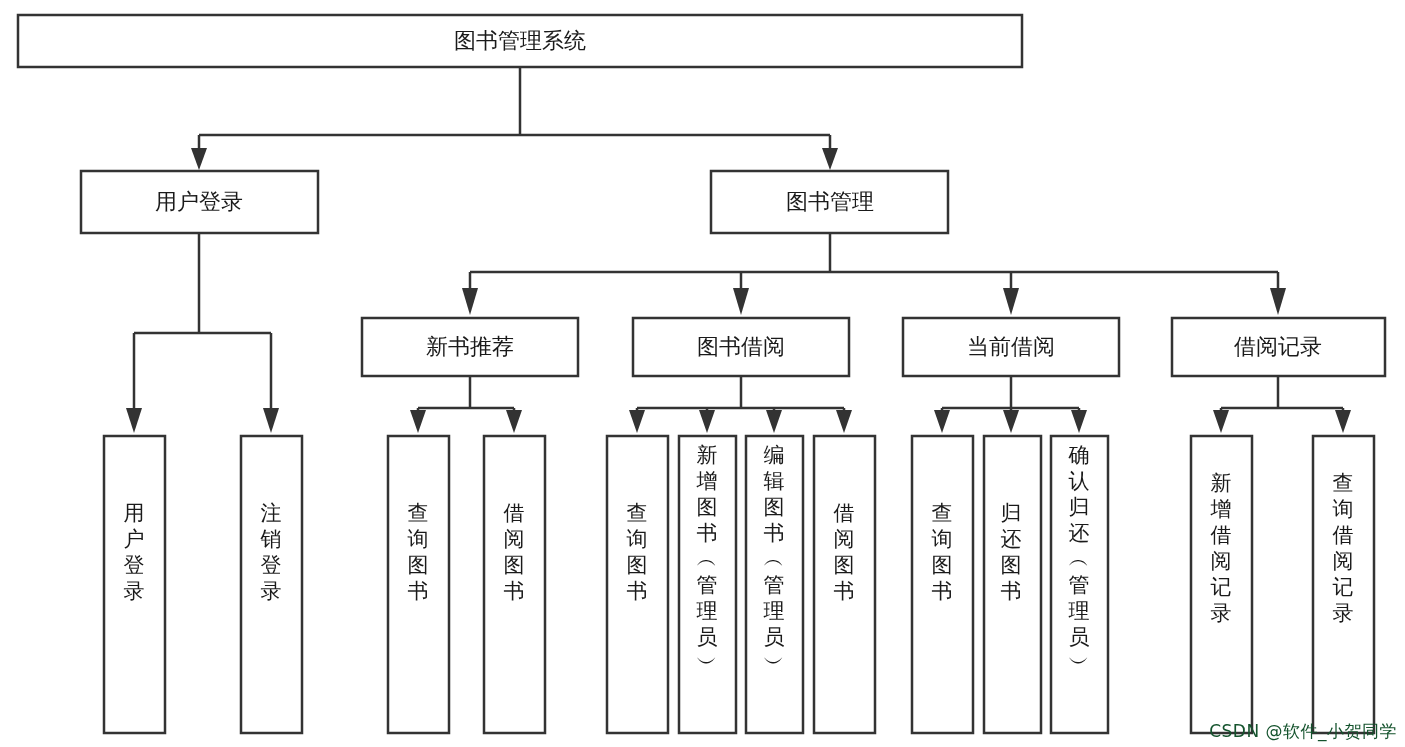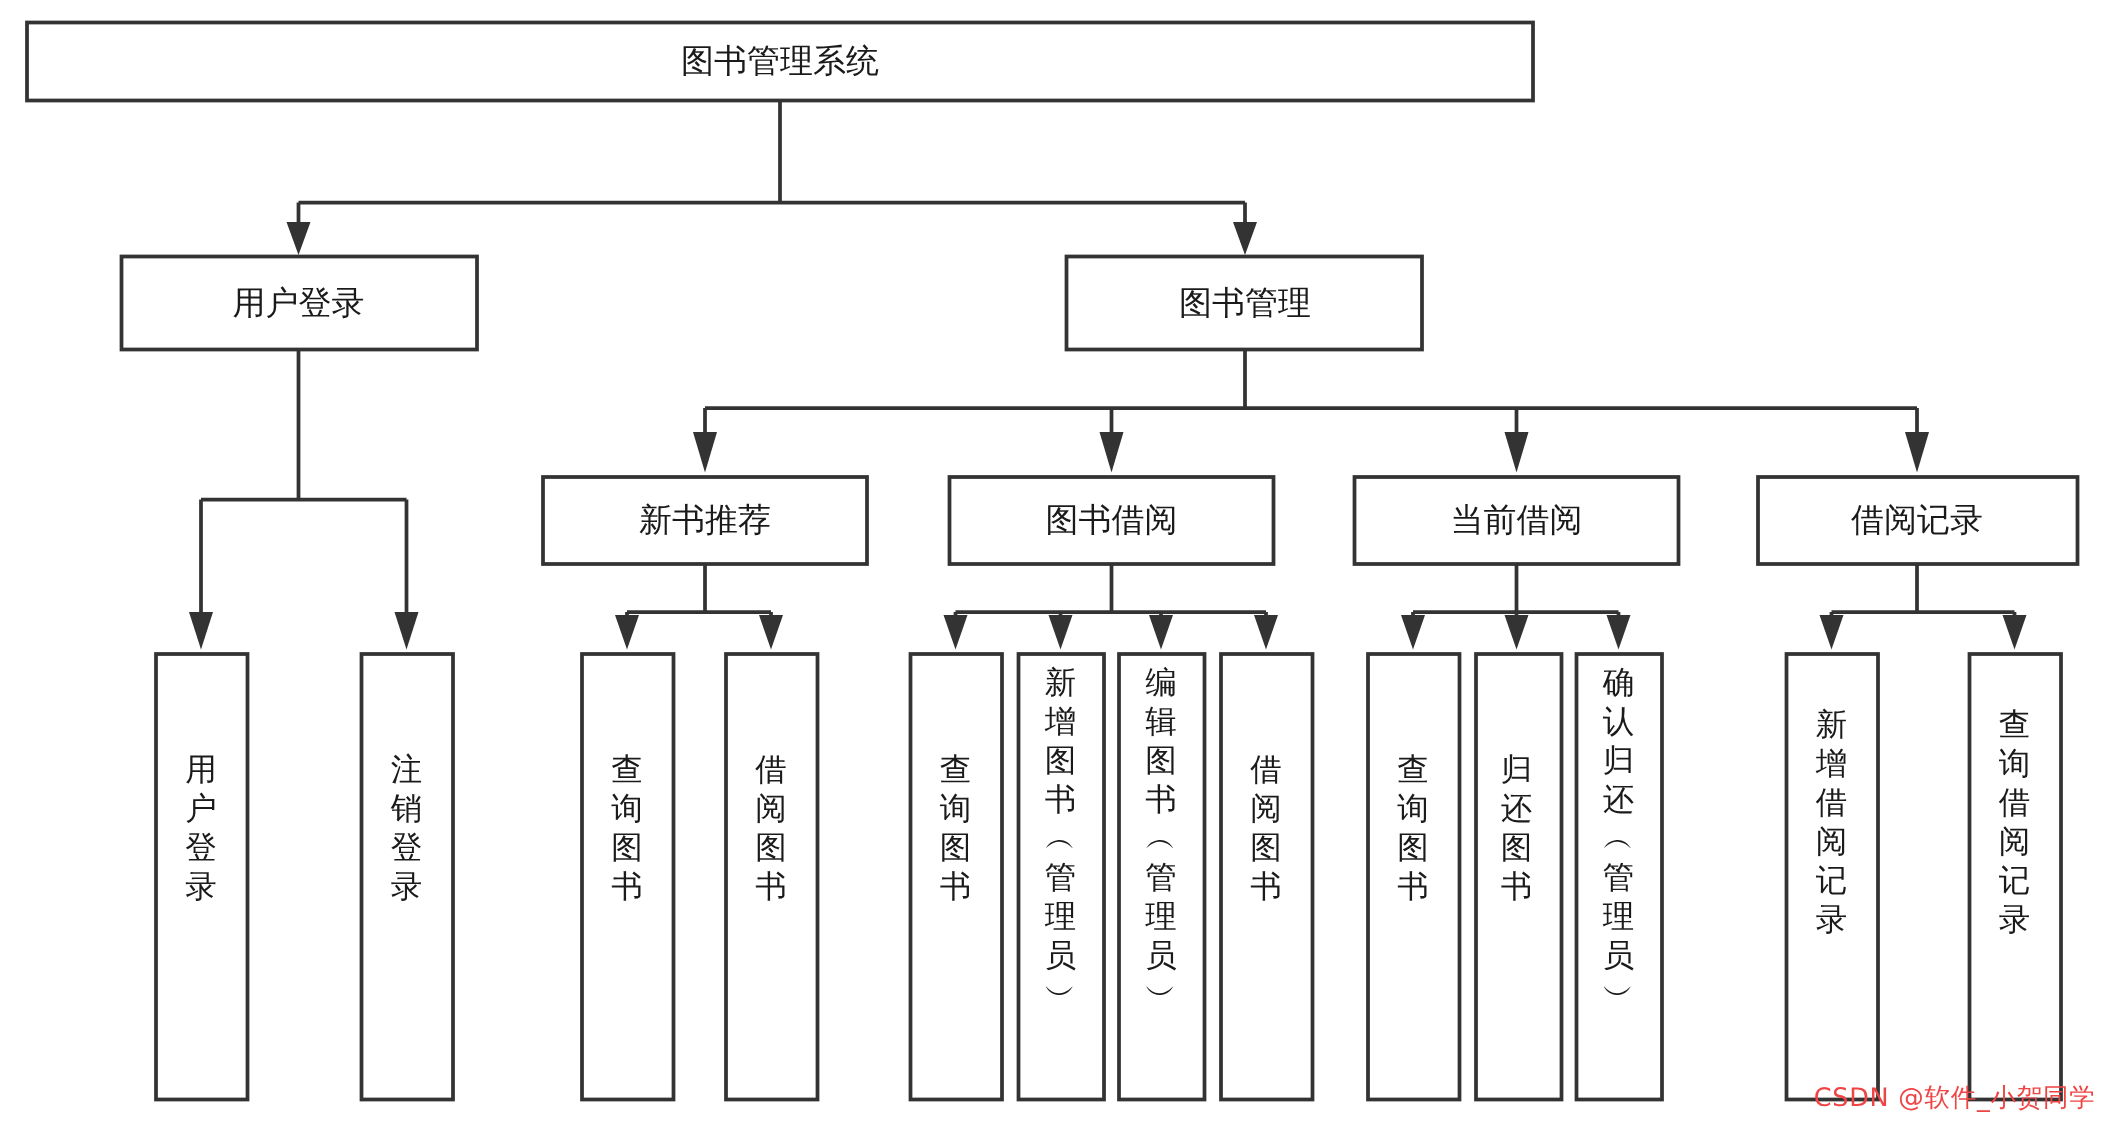--- a/index.html
+++ b/index.html
@@ -45,21 +45,21 @@
   .arrow-head {
     fill: #333333;
     stroke: none;
   }
   .watermark {
     position: absolute;
     right: 8px;
     bottom: 4px;
     font-family: "DejaVu Sans", "Liberation Sans", sans-serif;
     font-size: 17px;
-    color: #ef4444;
+    color: #14532d;
     white-space: nowrap;
     letter-spacing: 0.5px;
     pointer-events: none;
   }
 </style>
 </head>
 <body>
 
 <svg id="diagram" viewBox="0 0 1405 747">
   <defs>

